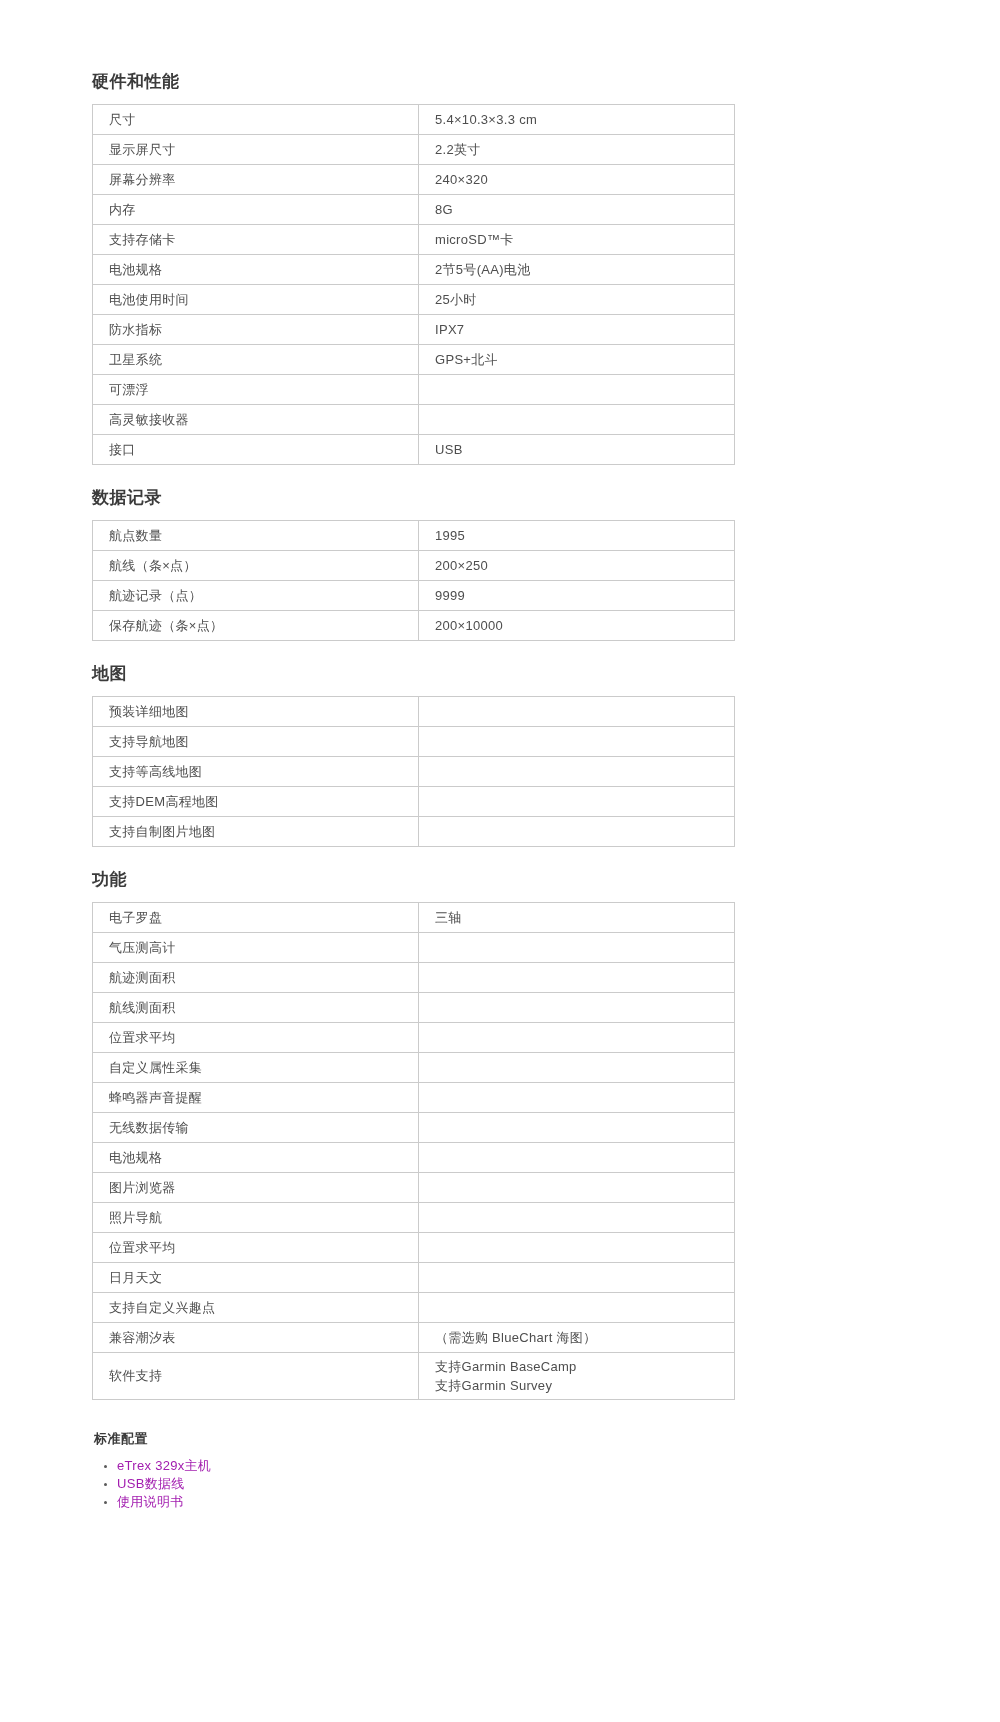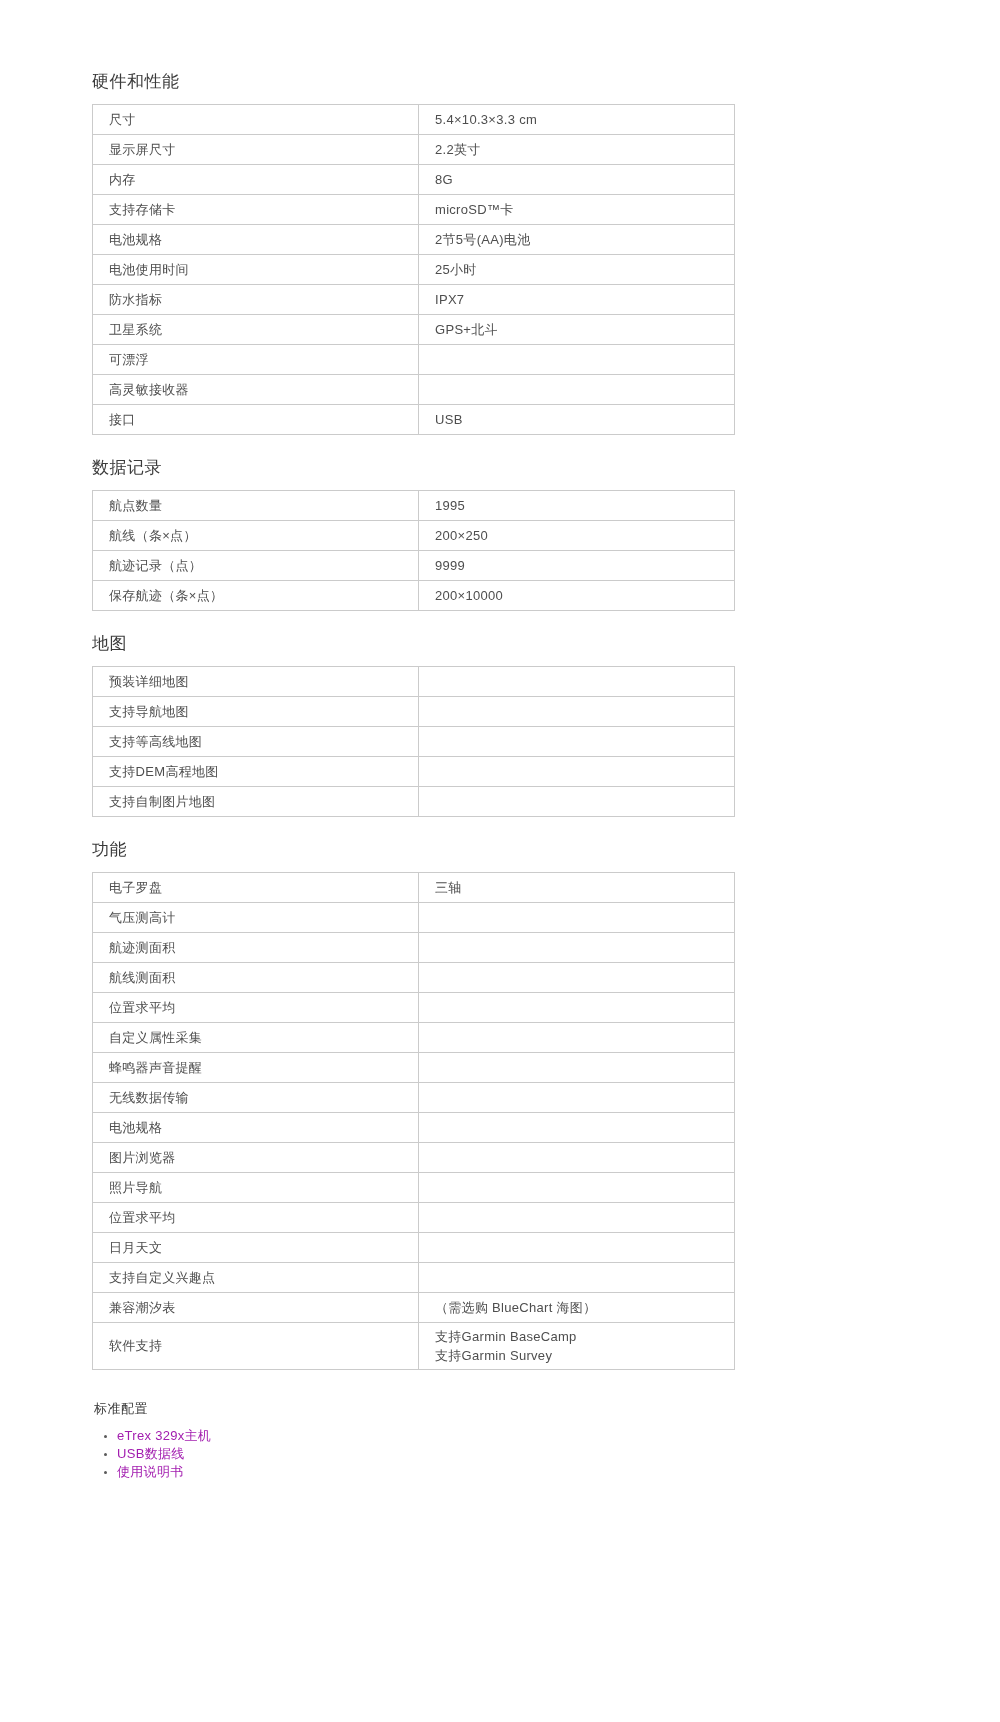--- a/index.html
+++ b/index.html
@@ -16,21 +16,21 @@
     width: 1000px;
     height: 1722px;
     background: #ffffff;
     overflow: hidden;
   }
   .content {
     padding: 71px 0 0 92px;
   }
   h2.section-heading {
     font-size: 17px;
-    font-weight: 400;
+    font-weight: 700;
     color: #3b3b3b;
     line-height: 22px;
     margin: 22px 0 11px 0;
     letter-spacing: 0.5px;
   }
   section:first-child h2.section-heading {
     margin-top: 0;
   }
   table.spec-table {
     border-collapse: collapse;
@@ -57,21 +57,21 @@
     padding-bottom: 4px;
   }
   table.spec-table .value-line {
     line-height: 19px;
   }
   .config-section {
     margin-top: 30px;
   }
   .config-title {
     font-size: 13px;
-    font-weight: 400;
+    font-weight: 700;
     color: #3b3b3b;
     margin: 0 0 9px 2px;
     letter-spacing: 0.5px;
   }
   ul.config-list {
     margin: 0;
     padding: 0 0 0 25px;
   }
   ul.config-list li {
     font-size: 13px;
@@ -94,20 +94,24 @@
           <h2 class="section-heading">硬件和性能</h2>
           <table class="spec-table">
             <tbody>
               <tr>
                 <td class="label-cell">尺寸</td>
                 <td class="value-cell">5.4×10.3×3.3 cm</td>
               </tr>
               <tr>
                 <td class="label-cell">显示屏尺寸</td>
                 <td class="value-cell">2.2英寸</td>
+              </tr>
+              <tr>
+                <td class="label-cell">屏幕分辨率</td>
+                <td class="value-cell">240×320</td>
               </tr>
               <tr>
                 <td class="label-cell">内存</td>
                 <td class="value-cell">8G</td>
               </tr>
               <tr>
                 <td class="label-cell">支持存储卡</td>
                 <td class="value-cell">microSD™卡</td>
               </tr>
               <tr>

